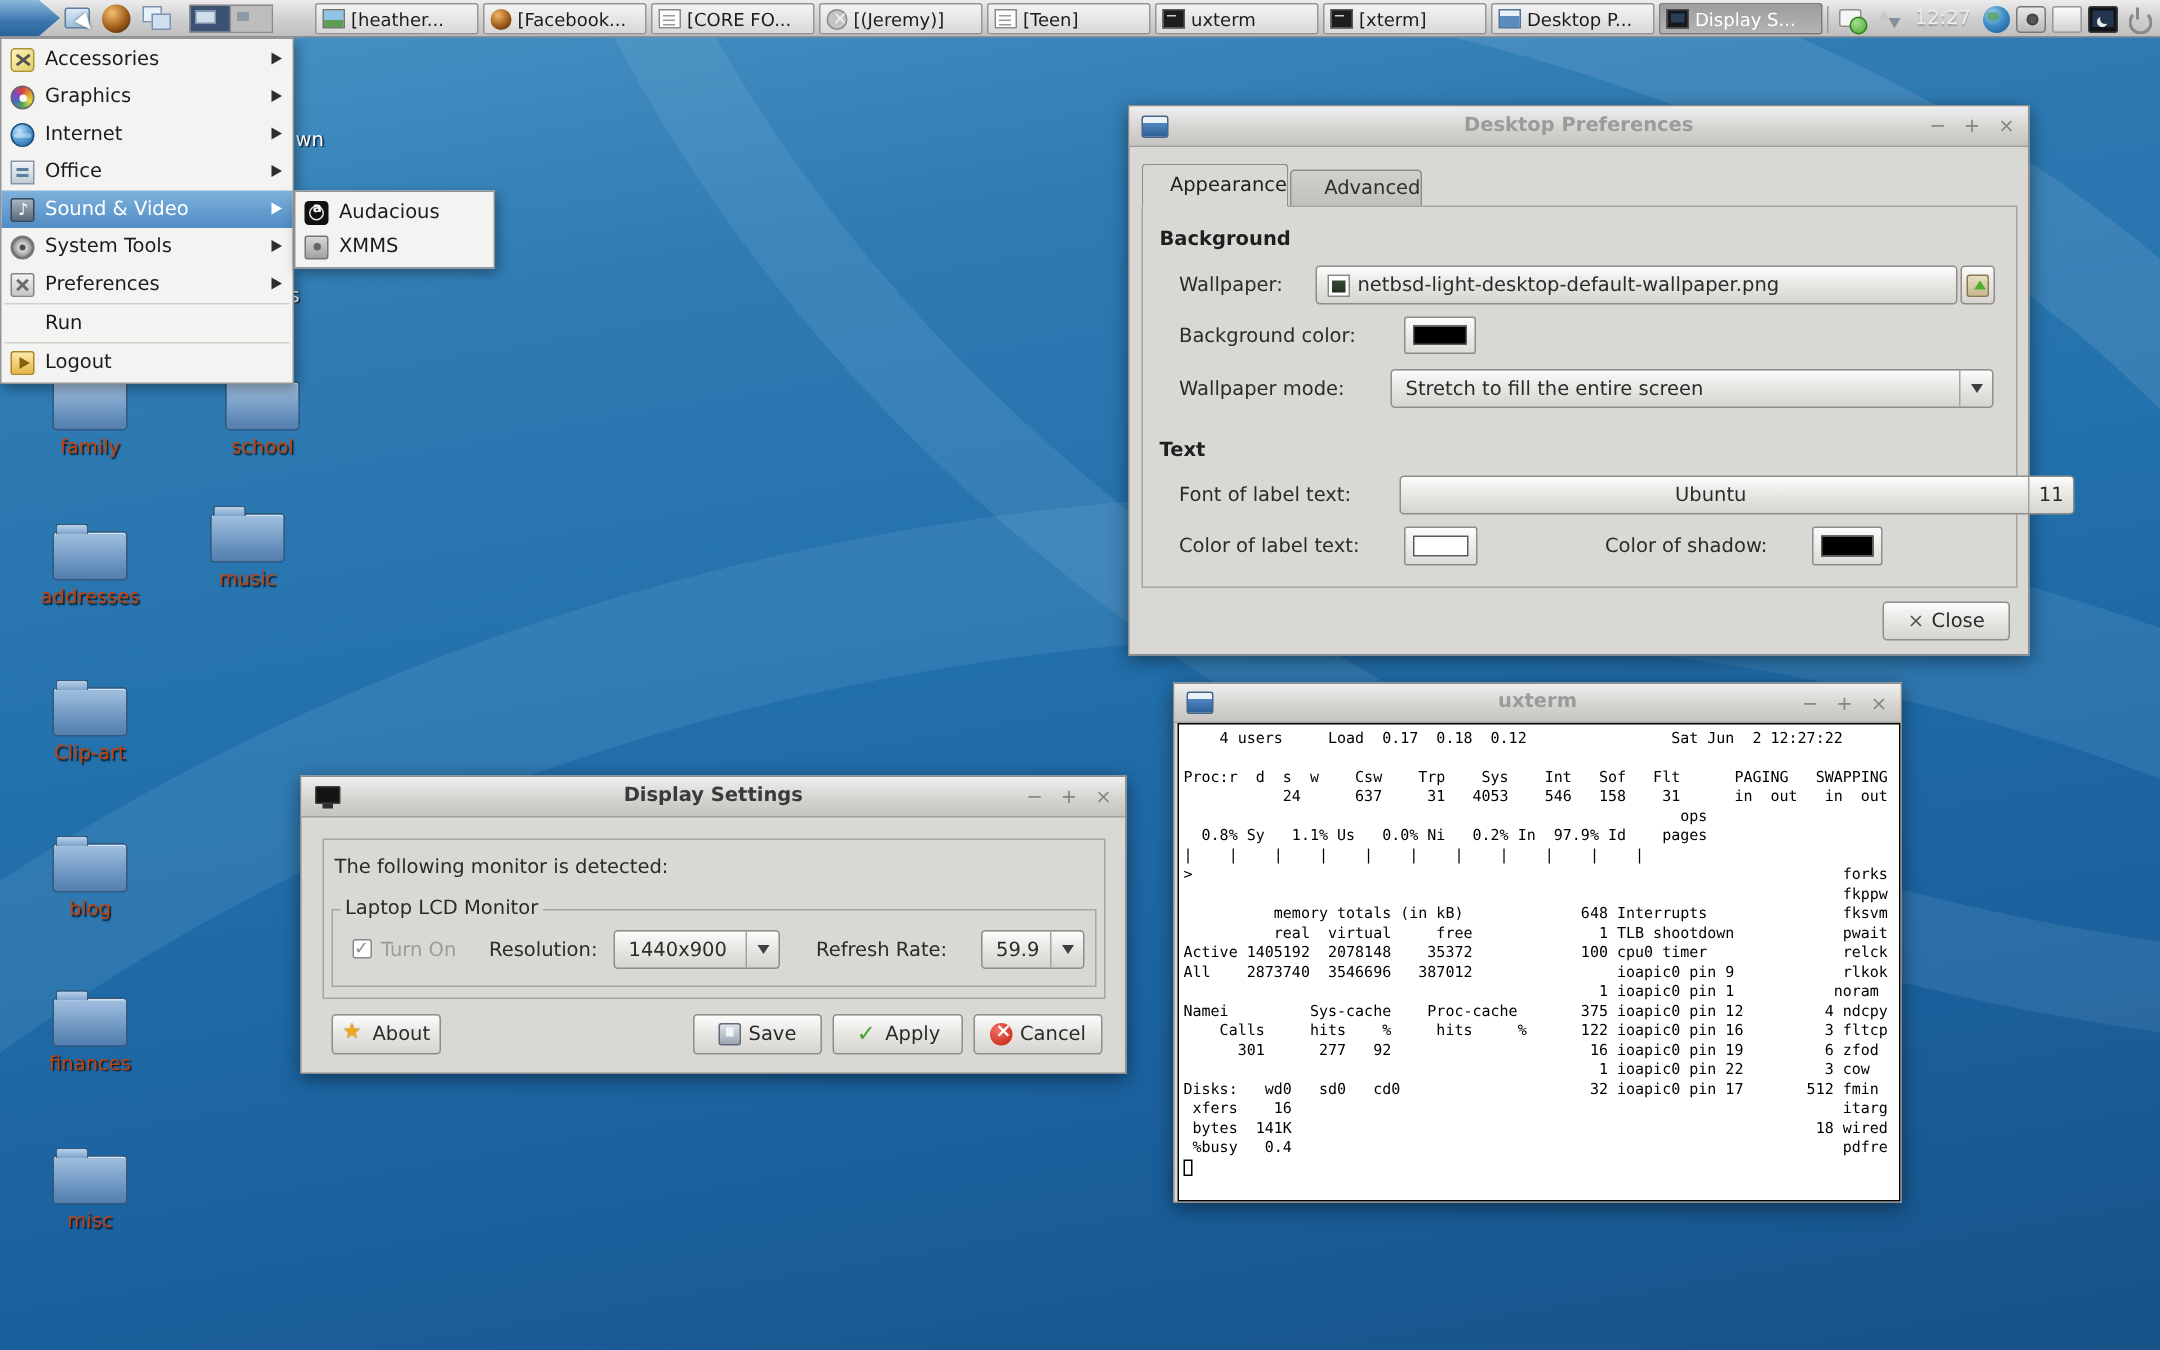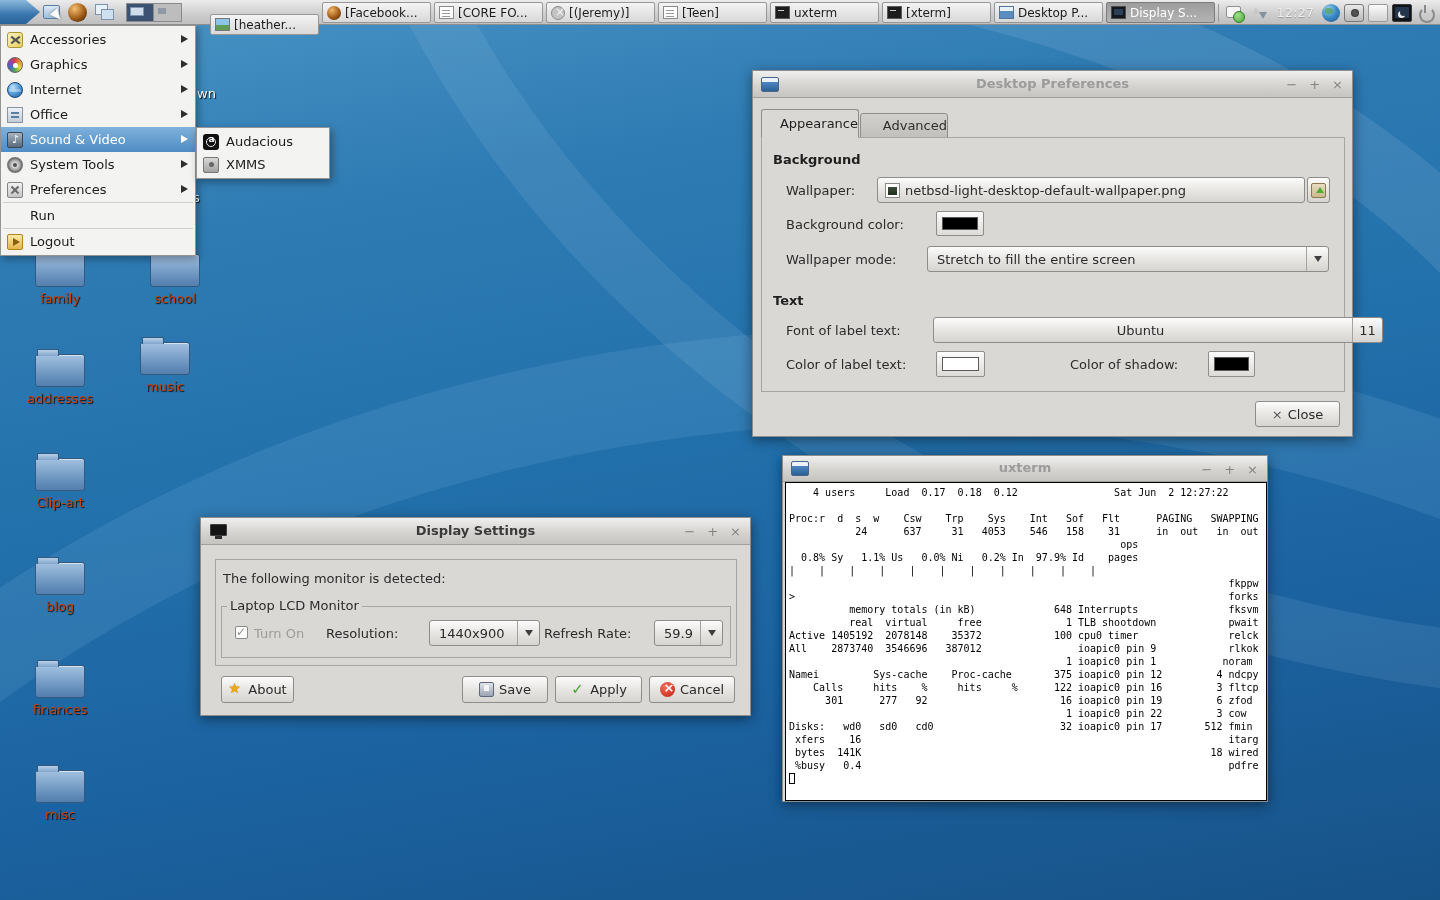--- a/index.html
+++ b/index.html
@@ -220,21 +220,21 @@
   </div>
   <div class="tb-icon" style="left:95px;">
     <div style="position:absolute;left:0;top:2px;width:13px;height:11px;background:#e8f0f8;border:1px solid #7d93ad;"></div>
     <div style="position:absolute;left:6px;top:7px;width:13px;height:11px;background:#cfe0f0;border:1px solid #7d93ad;"></div>
   </div>
   <div class="pager">
     <div class="cell1"></div>
     <div class="cell2"></div>
   </div>
 
-  <div class="task-btn" style="left:210px;margin-top:12px;">
+  <div class="task-btn" style="left:210px;">
     <span class="ti ti-photo"></span>
     <span>[heather...</span>
   </div>
   <div class="task-btn" style="left:322px;">
     <span class="ti ti-globe"></span>
     <span>[Facebook...</span>
   </div>
   <div class="task-btn" style="left:434px;">
     <span class="ti ti-doc"></span>
     <span>[CORE FO...</span>
@@ -418,21 +418,21 @@
   <div class="frame" style="left:14px;top:41px;width:522px;height:107px;"></div>
   <div class="lbl" style="left:22px;top:53px;">The following monitor is detected:</div>
 
   <div class="frame" style="left:20px;top:88px;width:510px;height:52px;"></div>
   <div class="lbl" style="left:26px;top:80px;background:#d9d8d4;padding:0 3px;">Laptop LCD Monitor</div>
 
   <div class="chk" style="left:34px;top:108px;"></div>
   <div class="lbl" style="left:53px;top:108px;color:#9c9c9c;">Turn On</div>
 
   <div class="lbl" style="left:125px;top:108px;">Resolution:</div>
-  <div class="combo" style="left:228px;top:102px;width:111px;height:26px;">
+  <div class="combo" style="left:208px;top:102px;width:111px;height:26px;">
     <span class="val">1440x900</span>
     <span class="arrow-box">
         <span class="caret"></span>
       </span>
   </div>
 
   <div class="lbl" style="left:343px;top:108px;">Refresh Rate:</div>
   <div class="combo" style="left:453px;top:102px;width:69px;height:26px;">
     <span class="val">59.9</span>
     <span class="arrow-box">
@@ -470,22 +470,22 @@
   </div>
   <div class="term">
     <div class="term-inner">
       <div class="tl">    4 users     Load  0.17  0.18  0.12                Sat Jun  2 12:27:22</div>
       <div class="tl"></div>
       <div class="tl">Proc:r  d  s  w    Csw    Trp    Sys    Int   Sof   Flt      PAGING   SWAPPING</div>
       <div class="tl">           24      637     31   4053    546   158    31      in  out   in  out</div>
       <div class="tl">                                                       ops</div>
       <div class="tl">  0.8% Sy   1.1% Us   0.0% Ni   0.2% In  97.9% Id    pages</div>
       <div class="tl">|    |    |    |    |    |    |    |    |    |    |</div>
+      <div class="tl">&gt;                                                                        forks</div>
       <div class="tl">                                                                         fkppw</div>
-      <div class="tl">&gt;                                                                        forks</div>
       <div class="tl">          memory totals (in kB)             648 Interrupts               fksvm</div>
       <div class="tl">          real  virtual     free              1 TLB shootdown            pwait</div>
       <div class="tl">Active 1405192  2078148    35372            100 cpu0 timer               relck</div>
       <div class="tl">All    2873740  3546696   387012                ioapic0 pin 9            rlkok</div>
       <div class="tl">                                              1 ioapic0 pin 1           noram</div>
       <div class="tl">Namei         Sys-cache    Proc-cache       375 ioapic0 pin 12         4 ndcpy</div>
       <div class="tl">    Calls     hits    %     hits     %      122 ioapic0 pin 16         3 fltcp</div>
       <div class="tl">      301      277   92                      16 ioapic0 pin 19         6 zfod</div>
       <div class="tl">                                              1 ioapic0 pin 22         3 cow</div>
       <div class="tl">Disks:   wd0   sd0   cd0                     32 ioapic0 pin 17       512 fmin</div>

